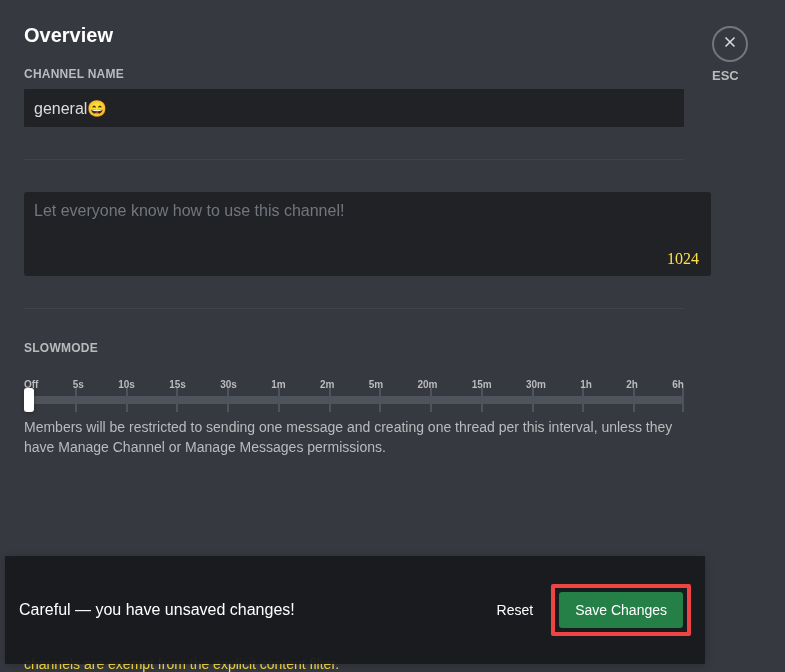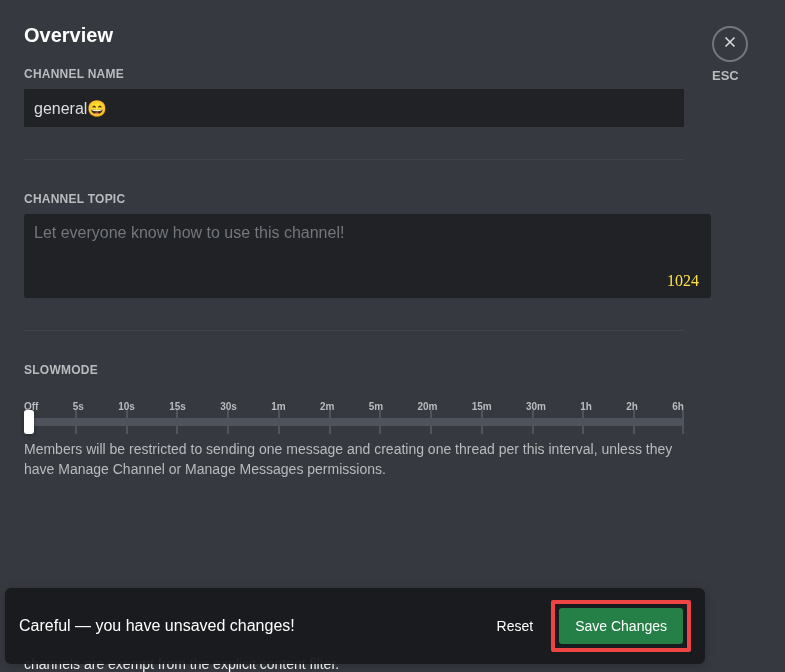--- a/index.html
+++ b/index.html
@@ -140,22 +140,22 @@
     color: #b9bbbe;
     font-size: 13px;
     font-weight: 600;
   }
   .toast {
     position: absolute;
     left: 5px;
     bottom: 8px;
     width: 700px;
     background: rgba(24,25,28,0.95);
-    border-radius: 6px;
-    padding: 12px 14px;
+    border-radius: 1px;
+    padding: 28px 14px;
     display: flex;
     align-items: center;
     box-shadow: 0 2px 10px rgba(0,0,0,0.2);
   }
   .toast-msg {
     flex: 1;
     color: #ffffff;
     font-size: 16px;
     font-weight: 500;
   }
@@ -182,37 +182,36 @@
     font-size: 14px;
     font-weight: 500;
     padding: 10px 16px;
     border-radius: 3px;
     cursor: pointer;
   }
   .hidden-below {
     position: absolute;
     left: 24px;
     bottom: 0;
-    color: #ffffff;
+    color: #fde047;
     font-size: 14px;
     width: 660px;
   }
 </style>
 </head>
 <body>
 
 <div class="content">
   <h2 class="title">Overview</h2>
 
   <div class="section-label">CHANNEL NAME</div>
   <input class="input-text" type="text" value="general😄" style="">
 
   <div class="divider"></div>
 
-  <div class="section-label">CHANNEL TOPIC</div>
   <div class="textarea-wrap">
     <textarea class="textarea" placeholder="Let everyone know how to use this channel!" style=""></textarea>
     <span class="char-count">1024</span>
   </div>
 
   <div class="divider"></div>
 
   <div class="section-label">SLOWMODE</div>
   <div class="slider-area">
     <div class="slider-labels">

